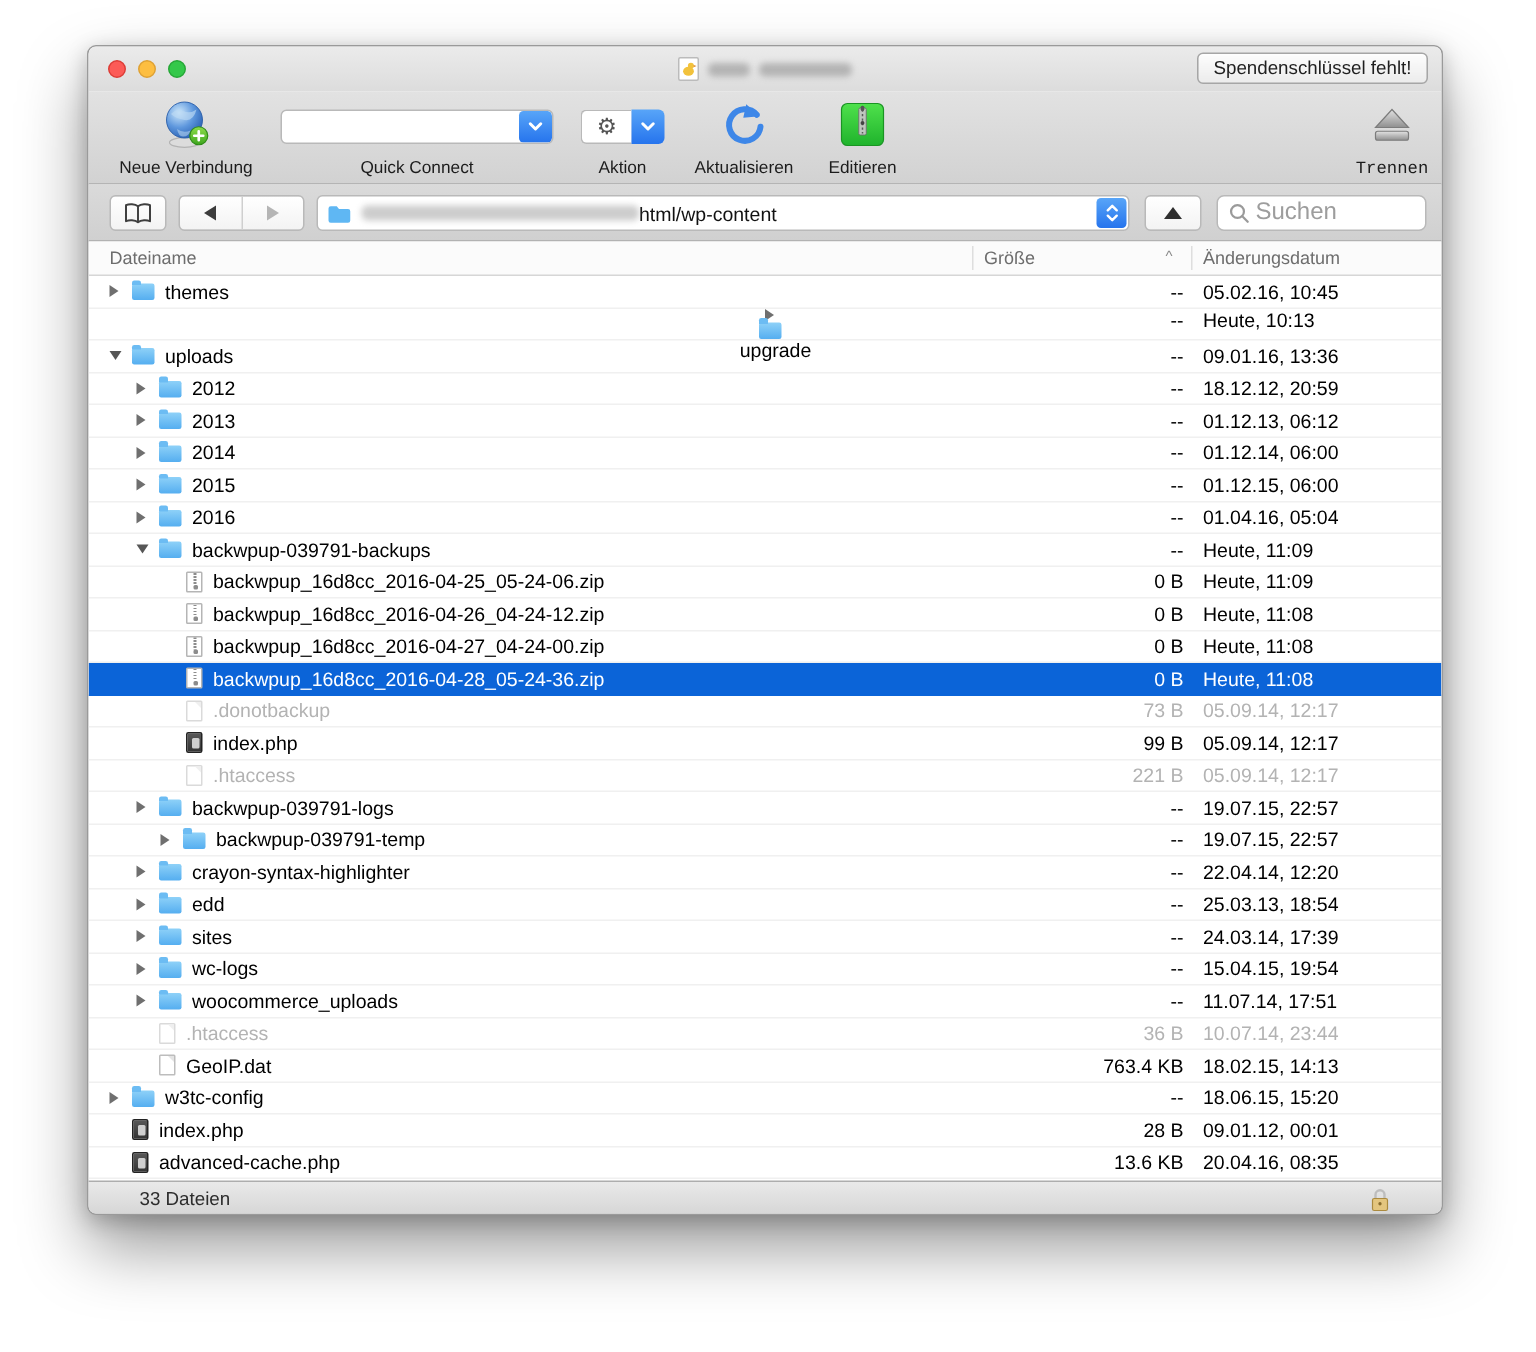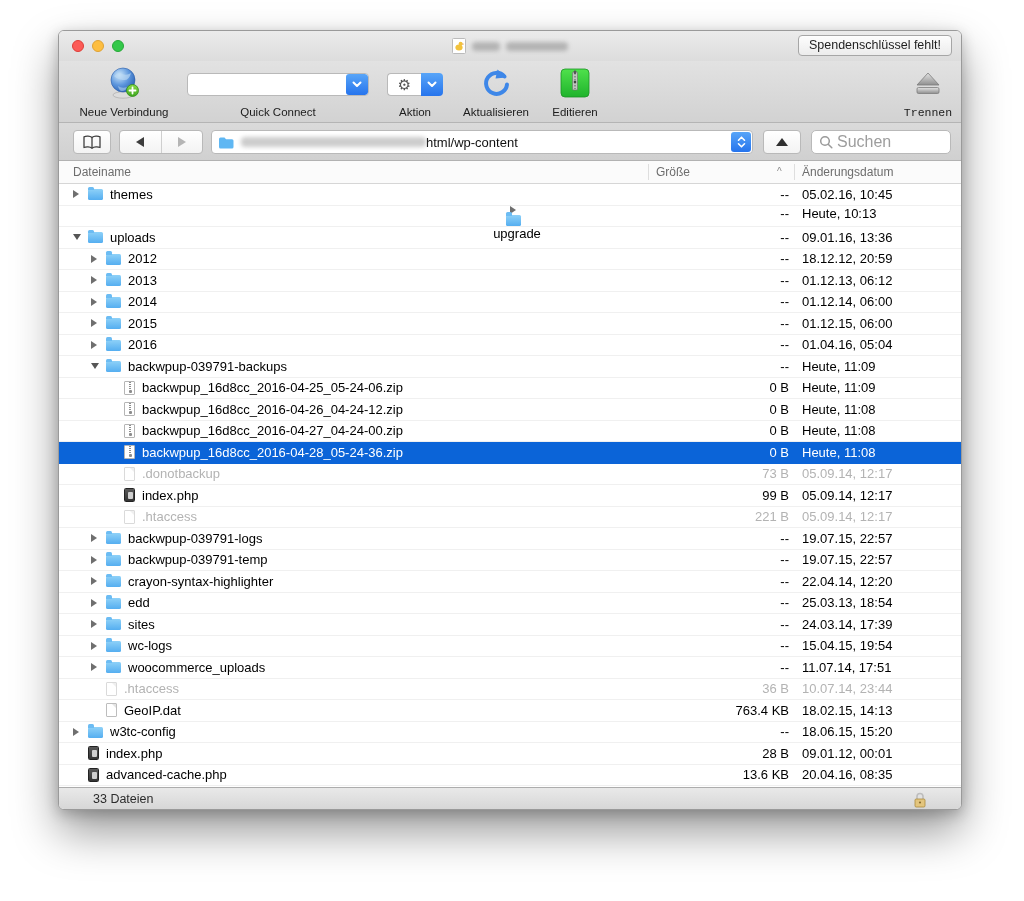--- a/index.html
+++ b/index.html
@@ -384,21 +384,21 @@
         <span class="fsize">221 B</span>
         <span class="fdate">05.09.14, 12:17</span>
       </div>
       <div class="row" style="padding-left: 32px;">
         <span class="disc-collapsed"></span>
         <span class="fic ic-folder"></span>
         <span class="fname">backwpup-039791-logs</span>
         <span class="fsize">--</span>
         <span class="fdate">19.07.15, 22:57</span>
       </div>
-      <div class="row" style="padding-left: 32px;">
+      <div class="row" style="padding-left: 48px;">
         <span class="disc-collapsed"></span>
         <span class="fic ic-folder"></span>
         <span class="fname">backwpup-039791-temp</span>
         <span class="fsize">--</span>
         <span class="fdate">19.07.15, 22:57</span>
       </div>
       <div class="row" style="padding-left: 32px;">
         <span class="disc-collapsed"></span>
         <span class="fic ic-folder"></span>
         <span class="fname">crayon-syntax-highlighter</span>

